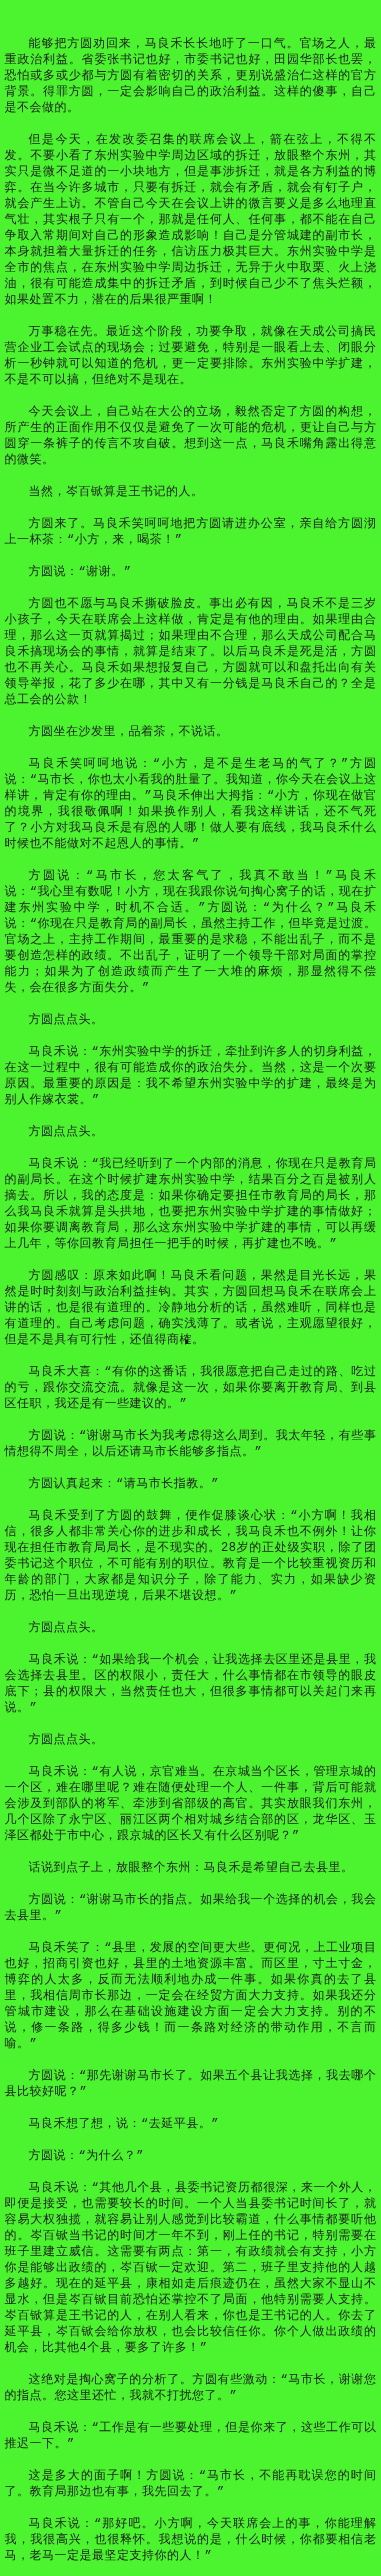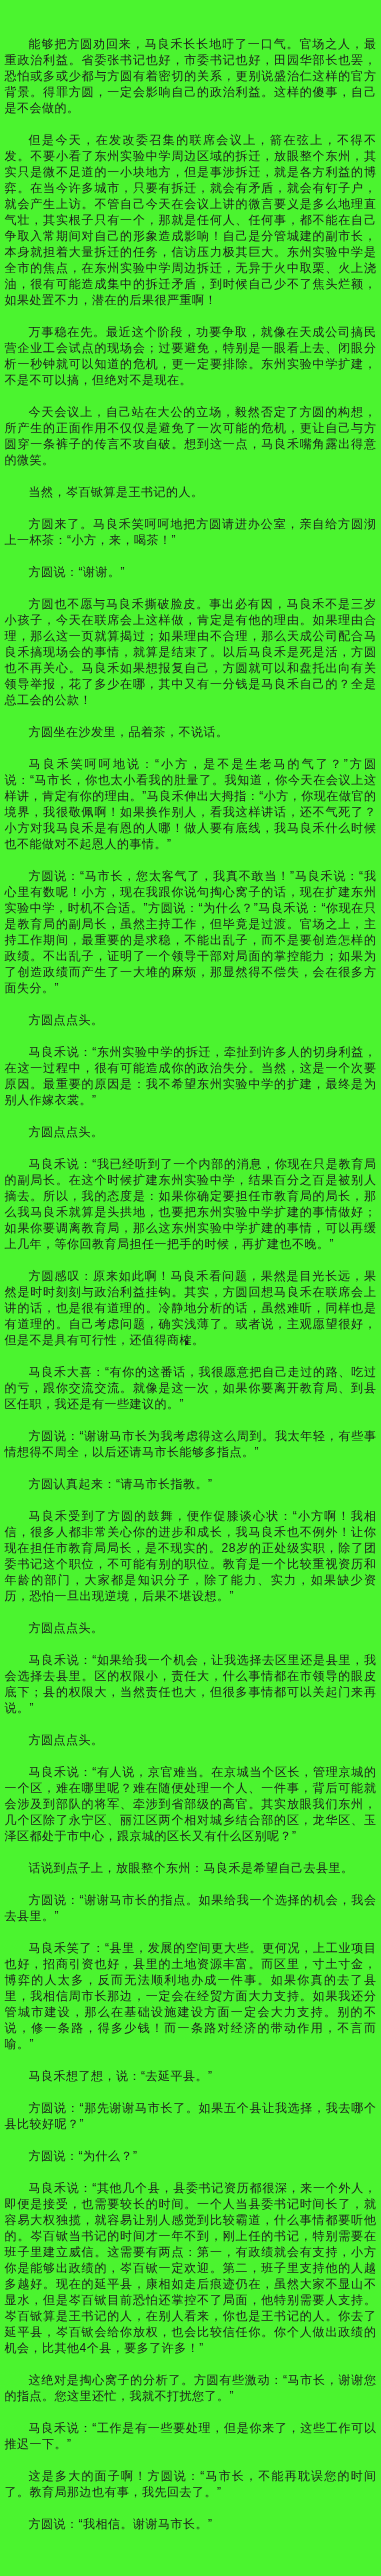--- a/index.html
+++ b/index.html
@@ -11,21 +11,21 @@
   .page {
     box-sizing: border-box;
     width: 381px;
     min-height: 3625px;
     background: #4bf42f;
     padding: 36px 4.6px 31px 4.6px;
   }
   .para {
     margin: 0 0 16px 0;
     text-indent: 2em;
-    font-family: Liberation Sans, sans-serif;
+    font-family: Liberation Mono, monospace;
     font-size: 12px;
     line-height: 16px;
     letter-spacing: 0.5px;
     color: #1c1c1c;
     text-align: justify;
     word-break: break-all;
   }
 </style>
 </head>
 <body>
@@ -52,23 +52,24 @@
       <p class="para">方圆说：“谢谢马市长为我考虑得这么周到。我太年轻，有些事情想得不周全，以后还请马市长能够多指点。”</p>
       <p class="para">方圆认真起来：“请马市长指教。”</p>
       <p class="para">马良禾受到了方圆的鼓舞，便作促膝谈心状：“小方啊！我相信，很多人都非常关心你的进步和成长，我马良禾也不例外！让你现在担任市教育局局长，是不现实的。28岁的正处级实职，除了团委书记这个职位，不可能有别的职位。教育是一个比较重视资历和年龄的部门，大家都是知识分子，除了能力、实力，如果缺少资历，恐怕一旦出现逆境，后果不堪设想。”</p>
       <p class="para">方圆点点头。</p>
       <p class="para">马良禾说：“如果给我一个机会，让我选择去区里还是县里，我会选择去县里。区的权限小，责任大，什么事情都在市领导的眼皮底下；县的权限大，当然责任也大，但很多事情都可以关起门来再说。”</p>
       <p class="para">方圆点点头。</p>
       <p class="para">马良禾说：“有人说，京官难当。在京城当个区长，管理京城的一个区，难在哪里呢？难在随便处理一个人、一件事，背后可能就会涉及到部队的将军、牵涉到省部级的高官。其实放眼我们东州，几个区除了永宁区、丽江区两个相对城乡结合部的区，龙华区、玉泽区都处于市中心，跟京城的区长又有什么区别呢？”</p>
       <p class="para">话说到点子上，放眼整个东州：马良禾是希望自己去县里。</p>
       <p class="para">方圆说：“谢谢马市长的指点。如果给我一个选择的机会，我会去县里。”</p>
       <p class="para">马良禾笑了：“县里，发展的空间更大些。更何况，上工业项目也好，招商引资也好，县里的土地资源丰富。而区里，寸土寸金，博弈的人太多，反而无法顺利地办成一件事。如果你真的去了县里，我相信周市长那边，一定会在经贸方面大力支持。如果我还分管城市建设，那么在基础设施建设方面一定会大力支持。别的不说，修一条路，得多少钱！而一条路对经济的带动作用，不言而喻。”</p>
+      <p class="para">方圆说：“那先谢谢马市长了。如果五个县让我选择，我去哪个县比较好呢？”</p>
       <p class="para">马良禾想了想，说：“去延平县。”</p>
-      <p class="para">方圆说：“那先谢谢马市长了。如果五个县让我选择，我去哪个县比较好呢？”</p>
       <p class="para">方圆说：“为什么？”</p>
       <p class="para">马良禾说：“其他几个县，县委书记资历都很深，来一个外人，即便是接受，也需要较长的时间。一个人当县委书记时间长了，就容易大权独揽，就容易让别人感觉到比较霸道，什么事情都要听他的。岑百锨当书记的时间才一年不到，刚上任的书记，特别需要在班子里建立威信。这需要有两点：第一，有政绩就会有支持，小方你是能够出政绩的，岑百锨一定欢迎。第二，班子里支持他的人越多越好。现在的延平县，康相如走后痕迹仍在，虽然大家不显山不显水，但是岑百锨目前恐怕还掌控不了局面，他特别需要人支持。岑百锨算是王书记的人，在别人看来，你也是王书记的人。你去了延平县，岑百锨会给你放权，也会比较信任你。你个人做出政绩的机会，比其他4个县，要多了许多！”</p>
       <p class="para">这绝对是掏心窝子的分析了。方圆有些激动：“马市长，谢谢您的指点。您这里还忙，我就不打扰您了。”</p>
       <p class="para">马良禾说：“工作是有一些要处理，但是你来了，这些工作可以推迟一下。”</p>
       <p class="para">这是多大的面子啊！方圆说：“马市长，不能再耽误您的时间了。教育局那边也有事，我先回去了。”</p>
+      <p class="para">马良禾说：“那好吧。小方啊，今天联席会上的事，你能理解我，我很高兴，也很释怀。我想说的是，什么时候，你都要相信老马，老马一定是最坚定支持你的人！”</p>
       <p class="para">方圆说：“我相信。谢谢马市长。”</p>
     </div>
 </div>
 
 
 </body></html>

